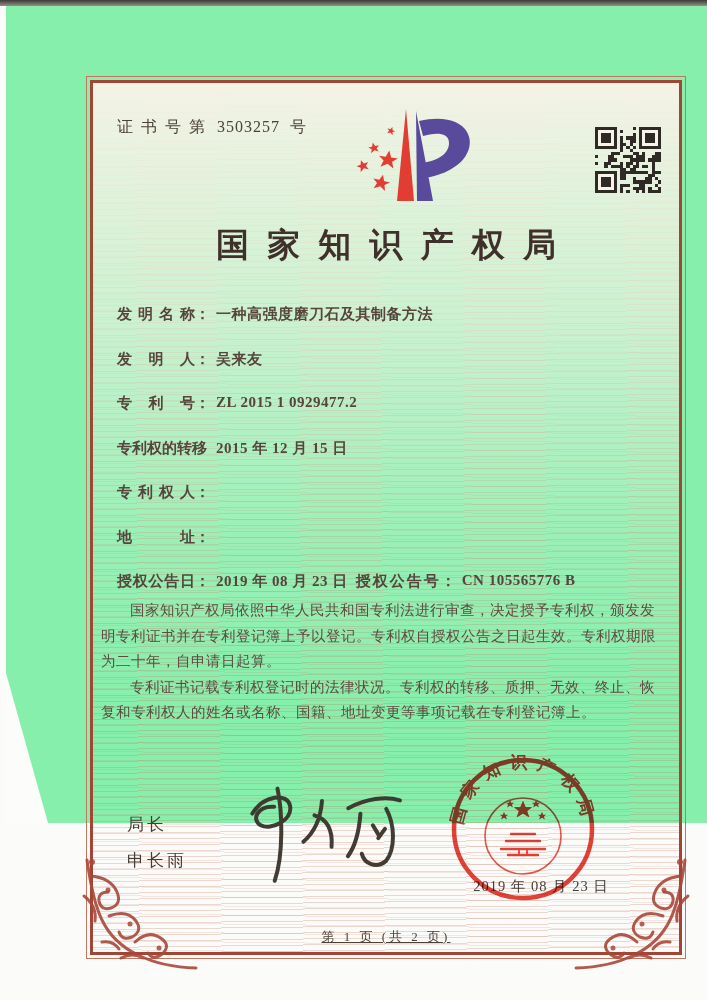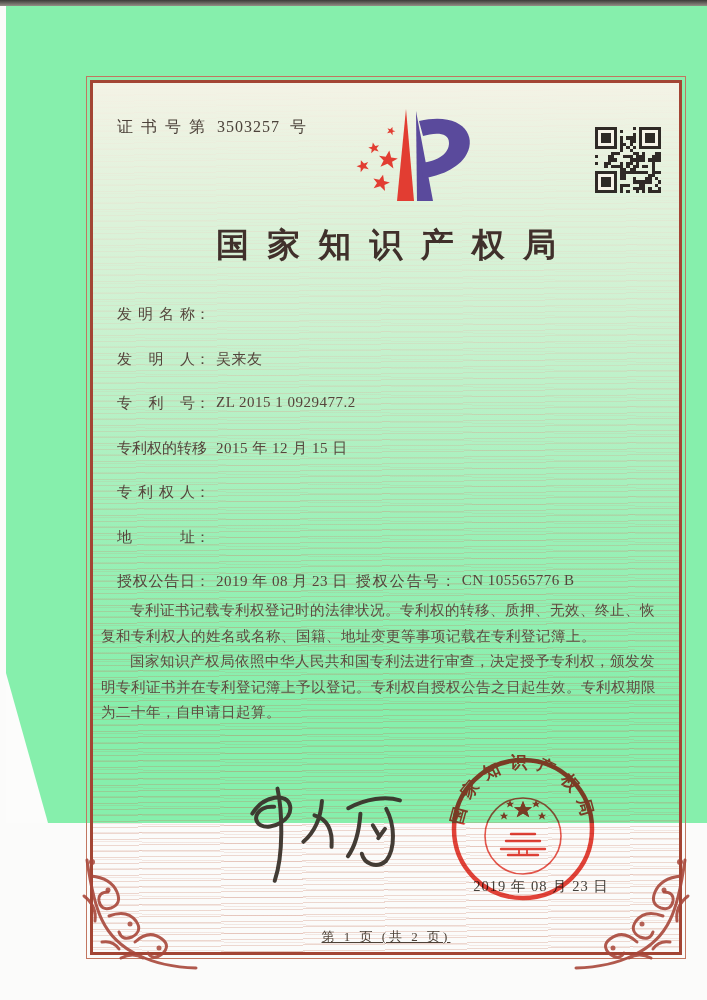--- a/index.html
+++ b/index.html
@@ -24,21 +24,21 @@
   .ornament.br{right:-12px;bottom:-14px;transform:scaleX(-1);}
   
   .certno{position:absolute;left:30px;top:40px;z-index:3;font-size:16px;color:#4c423a;letter-spacing:2px;}
   .certno .num{letter-spacing:1px;padding:0 4px;}
   .logo{position:absolute;left:252px;top:26px;width:148px;height:104px;z-index:3;}
   .qr{position:absolute;left:508px;top:50px;width:66px;height:66px;z-index:3;}
   .title{position:absolute;left:0;top:146px;width:100%;text-align:center;z-index:3;
     font-size:33px;font-weight:600;color:#40302b;letter-spacing:.55em;text-indent:.55em;}
   
   .fields{position:absolute;left:30px;top:228px;width:548px;z-index:3;}
-  .frow{height:44.5px;display:flex;align-items:flex-start;font-size:15px;color:#55453c;white-space:nowrap;}
+  .frow{height:44.5px;display:flex;align-items:flex-start;font-size:15px;color:#55453c;white-space:nowrap;font-weight:bold;}
   .flabel{display:inline-block;width:5.2em;text-align:justify;text-align-last:justify;}
   .colon{margin-right:6px;}
   .fvalue{letter-spacing:.5px;}
   .pair2{margin-left:8px;display:inline-flex;}
   .pair2 .flabel{width:auto;letter-spacing:2px;}
   
   .body-text{position:absolute;left:14px;top:521px;width:568px;z-index:3;
     font-size:14.5px;line-height:25.5px;color:#5d4b40;letter-spacing:.5px;}
   .body-text p{margin:0;text-indent:2em;}
   
@@ -256,20 +256,21 @@
         <rect x="1" y="15" width="5" height="5" fill="#f7f3e8"></rect>
         <rect x="2" y="16" width="3" height="3" fill="#2f2a26"></rect>
       </svg>
 
     <div class="title">国家知识产权局</div>
 
     <div class="fields">
       <div class="frow">
         <span class="flabel">发明名称</span>
           <span class="colon">：</span>
+        <span class="fvalue">一种高强度磨刀石及其制备方法</span>
       </div>
       <div class="frow">
         <span class="flabel">发明人</span>
           <span class="colon">：</span>
         <span class="fvalue">吴来友</span>
       </div>
       <div class="frow">
         <span class="flabel">专利号</span>
           <span class="colon">：</span>
         <span class="fvalue">ZL 2015 1 0929477.2</span>
@@ -293,24 +294,28 @@
         <span class="fvalue">2019 年 08 月 23 日</span>
         <span class="pair2">
           <span class="flabel">授权公告号</span>
             <span class="colon">：</span>
           <span class="fvalue">CN 105565776 B</span>
         </span>
       </div>
     </div>
 
     <div class="body-text">
+      <p>国家知识产权局依照中华人民共和国专利法进行审查，决定授予专利权，颁发发明专利证书并在专利登记簿上予以登记。专利权自授权公告之日起生效。专利权期限为二十年，自申请日起算。</p>
       <p>专利证书记载专利权登记时的法律状况。专利权的转移、质押、无效、终止、恢复和专利权人的姓名或名称、国籍、地址变更等事项记载在专利登记簿上。</p>
-      <p>国家知识产权局依照中华人民共和国专利法进行审查，决定授予专利权，颁发发明专利证书并在专利登记簿上予以登记。专利权自授权公告之日起生效。专利权期限为二十年，自申请日起算。</p>
     </div>
 
+    <div class="signer">
+      <div>局长</div>
+      <div>申长雨</div>
+    </div>
 
     <svg class="signature" viewBox="0 0 200 112">
       <g stroke="#39322b" fill="none" stroke-width="4" stroke-linecap="round" stroke-linejoin="round" opacity=".95">
         <path d="M28,36 C40,18 64,16 66,30 C68,44 46,54 36,48 C26,42 34,28 50,30"></path>
         <path d="M54,12 C58,34 58,78 48,104"></path>
         <path d="M98,26 C96,44 88,58 78,66"></path>
         <path d="M90,40 C102,44 108,54 106,72"></path>
         <path d="M124,34 C142,25 162,23 176,28"></path>
         <path d="M136,40 C134,58 130,72 122,82"></path>
         <path d="M162,36 C170,52 170,76 160,88 C150,96 138,90 136,80"></path>

